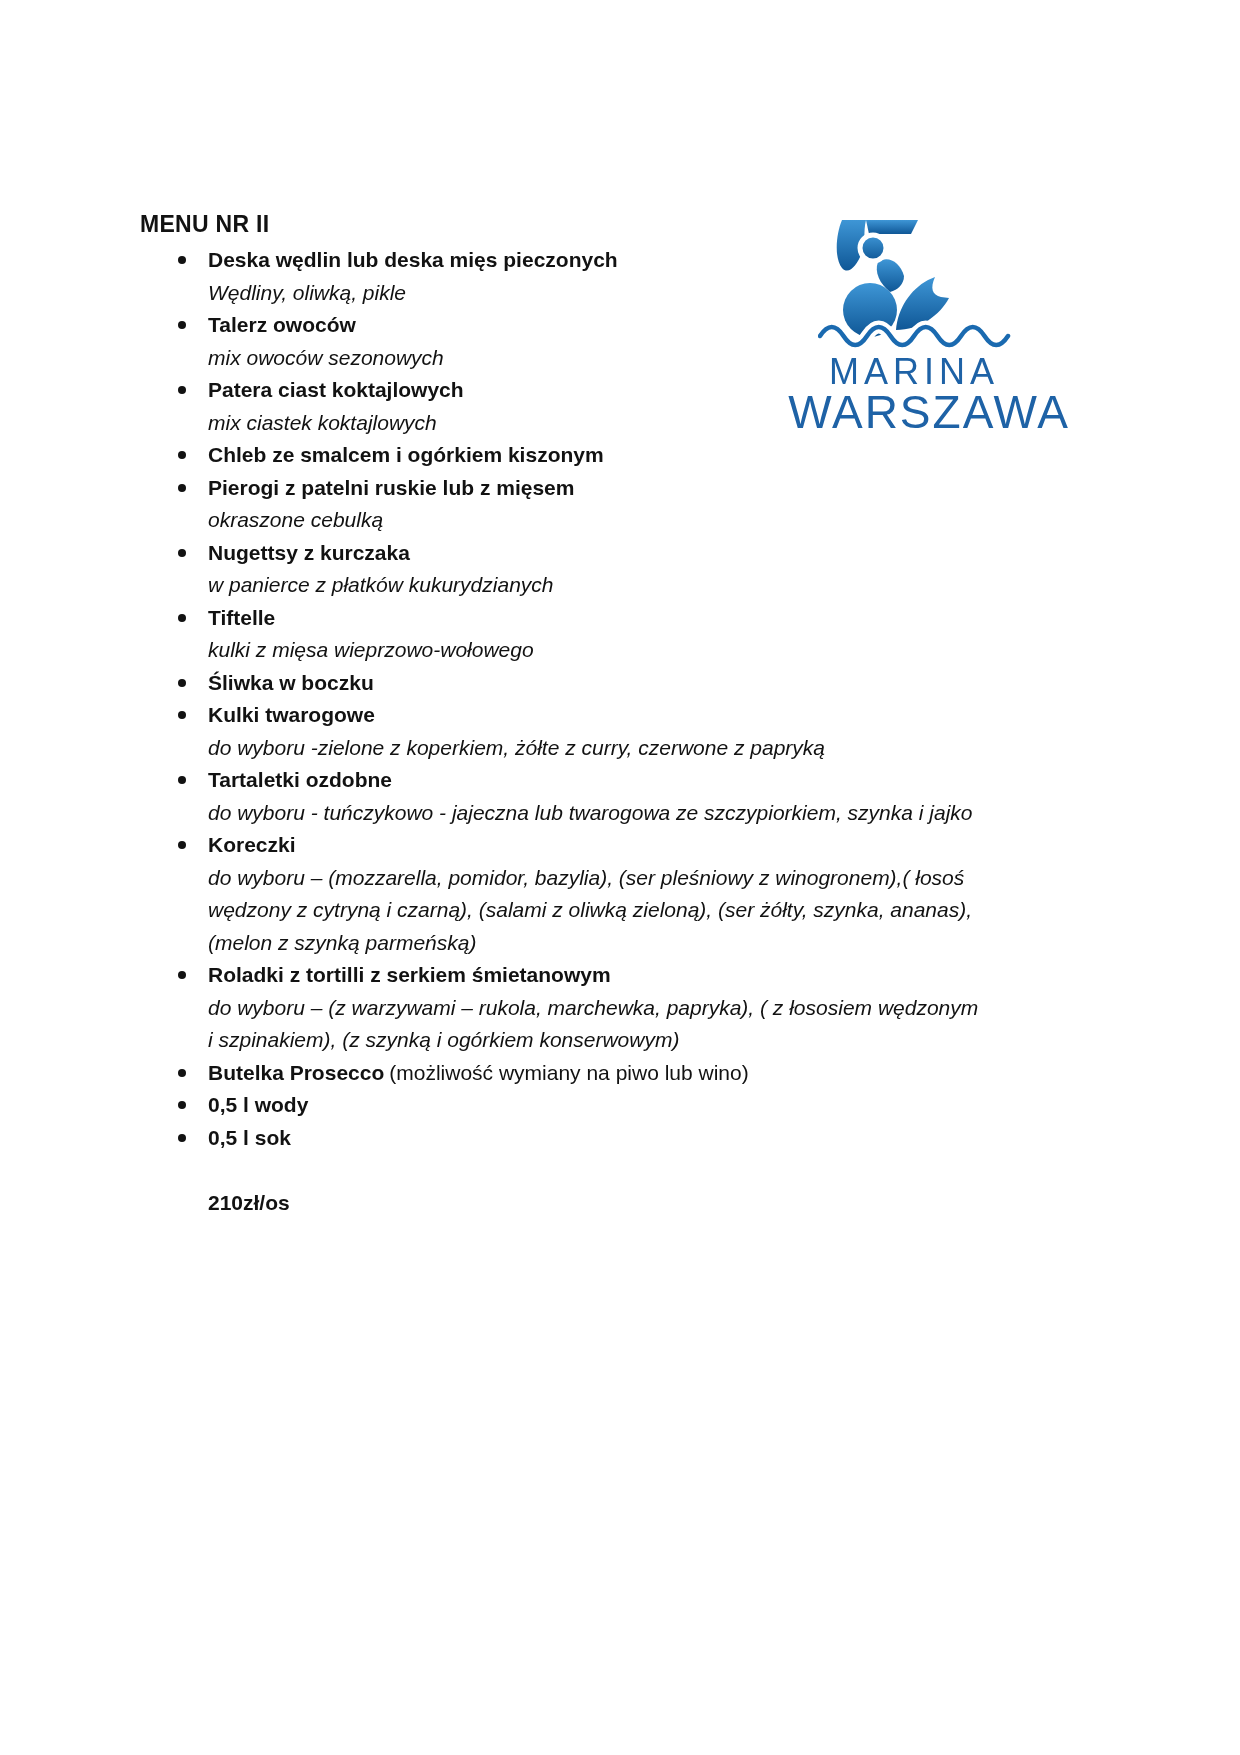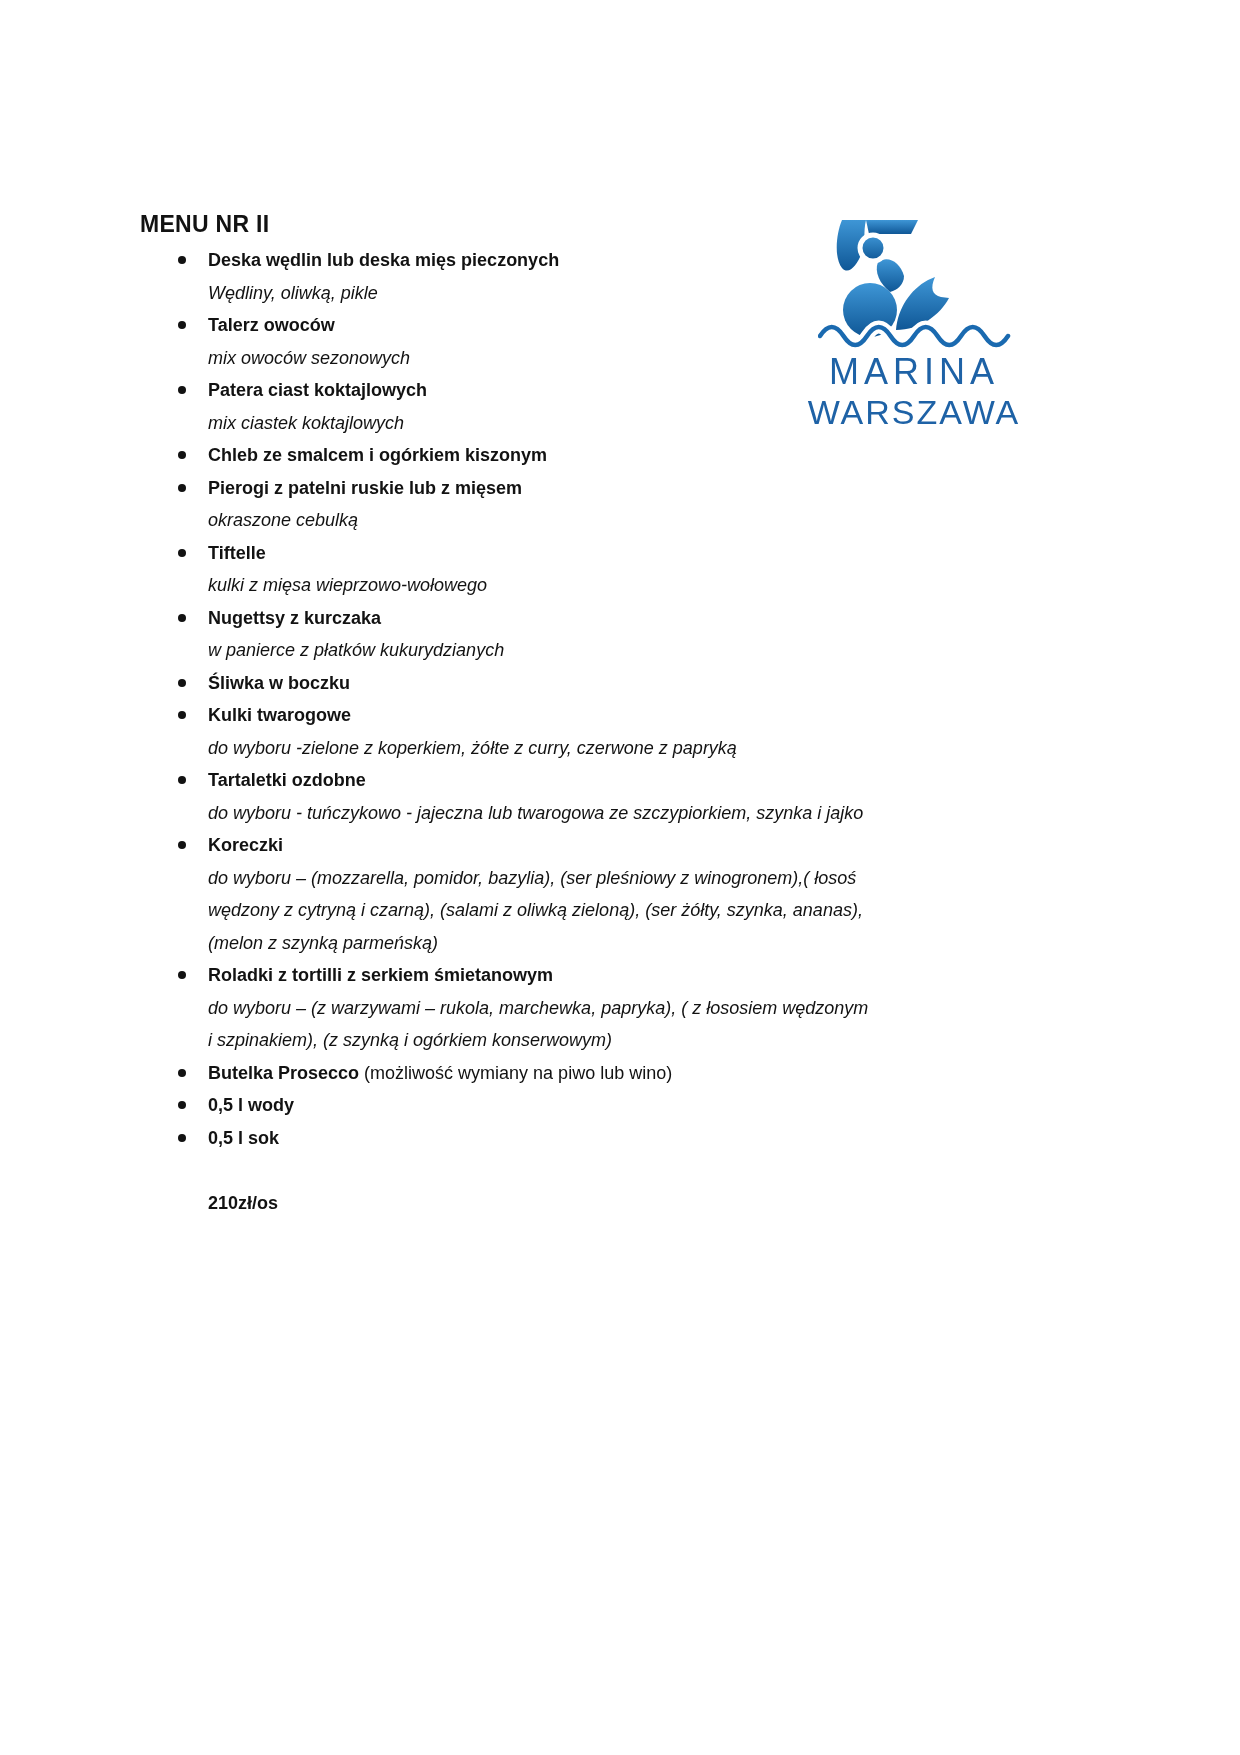--- a/index.html
+++ b/index.html
@@ -15,21 +15,21 @@
     position:absolute;
     left:140px; top:211px;
     font-size:23px;
     font-weight:bold;
     letter-spacing:0.3px;
   }
   .content {
     position:absolute;
     left:208px; top:244px;
     width:900px;
-    font-size:18px;
+    font-size:21px;
     line-height:32.5px;
   }
   ul.menu-list { margin:0; padding:0; list-style:none; }
   li.menu-item { position:relative; }
   .bullet {
     position:absolute;
     left:-30px; top:12px;
     width:8px; height:8px;
     border-radius:50%;
     background:#121212;
@@ -49,23 +49,24 @@
     color:var(--logo-blue, #1e62a6);
   }
   .logo svg { display:block; margin-left:60px; }
   .logo-line1 {
     font-size:36px; line-height:40px;
     letter-spacing:5px;
     margin-top:4px;
     white-space:nowrap;
   }
   .logo-line2 {
-    font-size:34px; line-height:40px;
+    font-size:46px; line-height:40px;
     letter-spacing:2px;
     white-space:nowrap;
+    text-align:right;
   }
 </style>
 </head>
 <body>
 
 <div class="page">
 
   <div class="page-title">MENU NR II</div>
 
   <div class="logo">
@@ -97,22 +98,22 @@
     <div class="logo-line2">WARSZAWA</div>
   </div>
 
   <div class="content">
     <ul class="menu-list" id="menu-list">
         <li class="menu-item"><span class="bullet"></span><span class="item-title">Deska wędlin lub deska mięs pieczonych</span><div class="item-desc">Wędliny, oliwką, pikle</div></li>
         <li class="menu-item"><span class="bullet"></span><span class="item-title">Talerz owoców</span><div class="item-desc">mix owoców sezonowych</div></li>
         <li class="menu-item"><span class="bullet"></span><span class="item-title">Patera ciast koktajlowych</span><div class="item-desc">mix ciastek koktajlowych</div></li>
         <li class="menu-item"><span class="bullet"></span><span class="item-title">Chleb ze smalcem i ogórkiem kiszonym</span></li>
         <li class="menu-item"><span class="bullet"></span><span class="item-title">Pierogi z patelni ruskie lub z mięsem</span><div class="item-desc">okraszone cebulką</div></li>
+        <li class="menu-item"><span class="bullet"></span><span class="item-title">Nugettsy z kurczaka</span><div class="item-desc">w panierce z płatków kukurydzianych</div></li>
         <li class="menu-item"><span class="bullet"></span><span class="item-title">Tiftelle</span><div class="item-desc">kulki z mięsa wieprzowo-wołowego</div></li>
-        <li class="menu-item"><span class="bullet"></span><span class="item-title">Nugettsy z kurczaka</span><div class="item-desc">w panierce z płatków kukurydzianych</div></li>
         <li class="menu-item"><span class="bullet"></span><span class="item-title">Śliwka w boczku</span></li>
         <li class="menu-item"><span class="bullet"></span><span class="item-title">Kulki twarogowe</span><div class="item-desc">do wyboru -zielone z koperkiem, żółte z curry, czerwone z papryką</div></li>
         <li class="menu-item"><span class="bullet"></span><span class="item-title">Tartaletki ozdobne</span><div class="item-desc">do wyboru - tuńczykowo - jajeczna lub twarogowa ze szczypiorkiem, szynka i jajko</div></li>
         <li class="menu-item"><span class="bullet"></span><span class="item-title">Koreczki</span><div class="item-desc">do wyboru – (mozzarella, pomidor, bazylia), (ser pleśniowy z winogronem),( łosoś
 wędzony z cytryną i czarną), (salami z oliwką zieloną), (ser żółty, szynka, ananas),
 (melon z szynką parmeńską)</div></li>
         <li class="menu-item"><span class="bullet"></span><span class="item-title">Roladki z tortilli z serkiem śmietanowym</span><div class="item-desc">do wyboru – (z warzywami – rukola, marchewka, papryka), ( z łososiem wędzonym
 i szpinakiem), (z szynką i ogórkiem konserwowym)</div></li>
         <li class="menu-item"><span class="bullet"></span><span class="item-title">Butelka Prosecco</span><span class="item-suffix">(możliwość wymiany na piwo lub wino)</span></li>
         <li class="menu-item"><span class="bullet"></span><span class="item-title">0,5 l wody</span></li>

